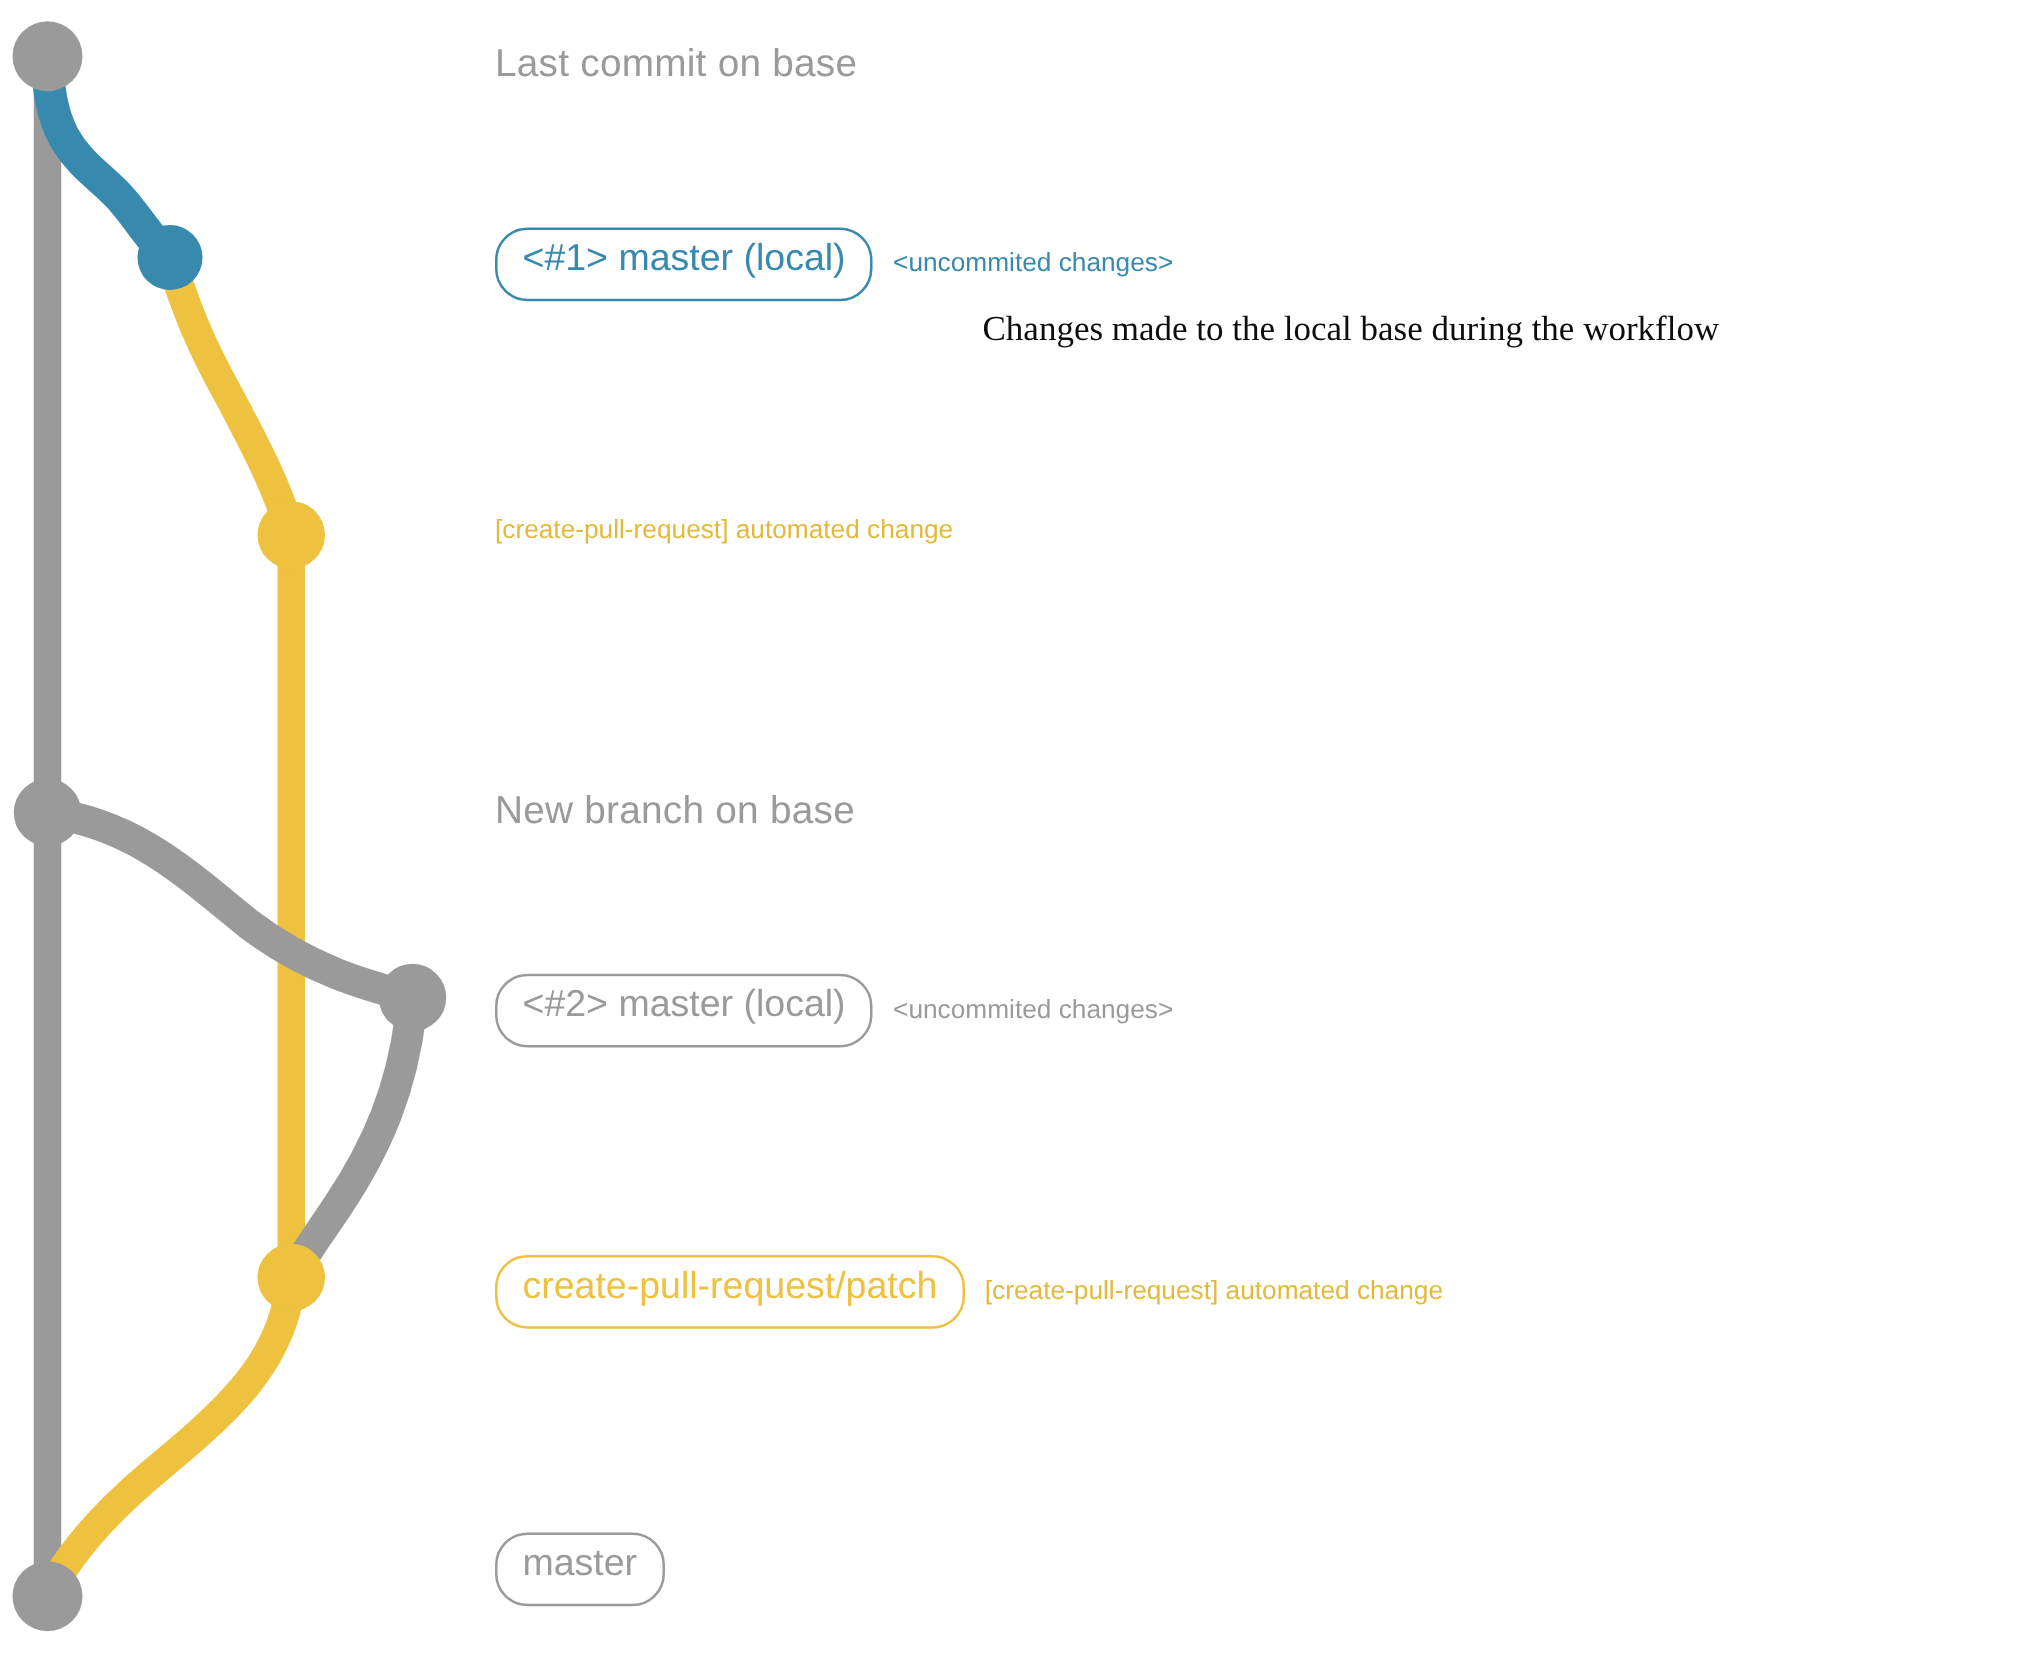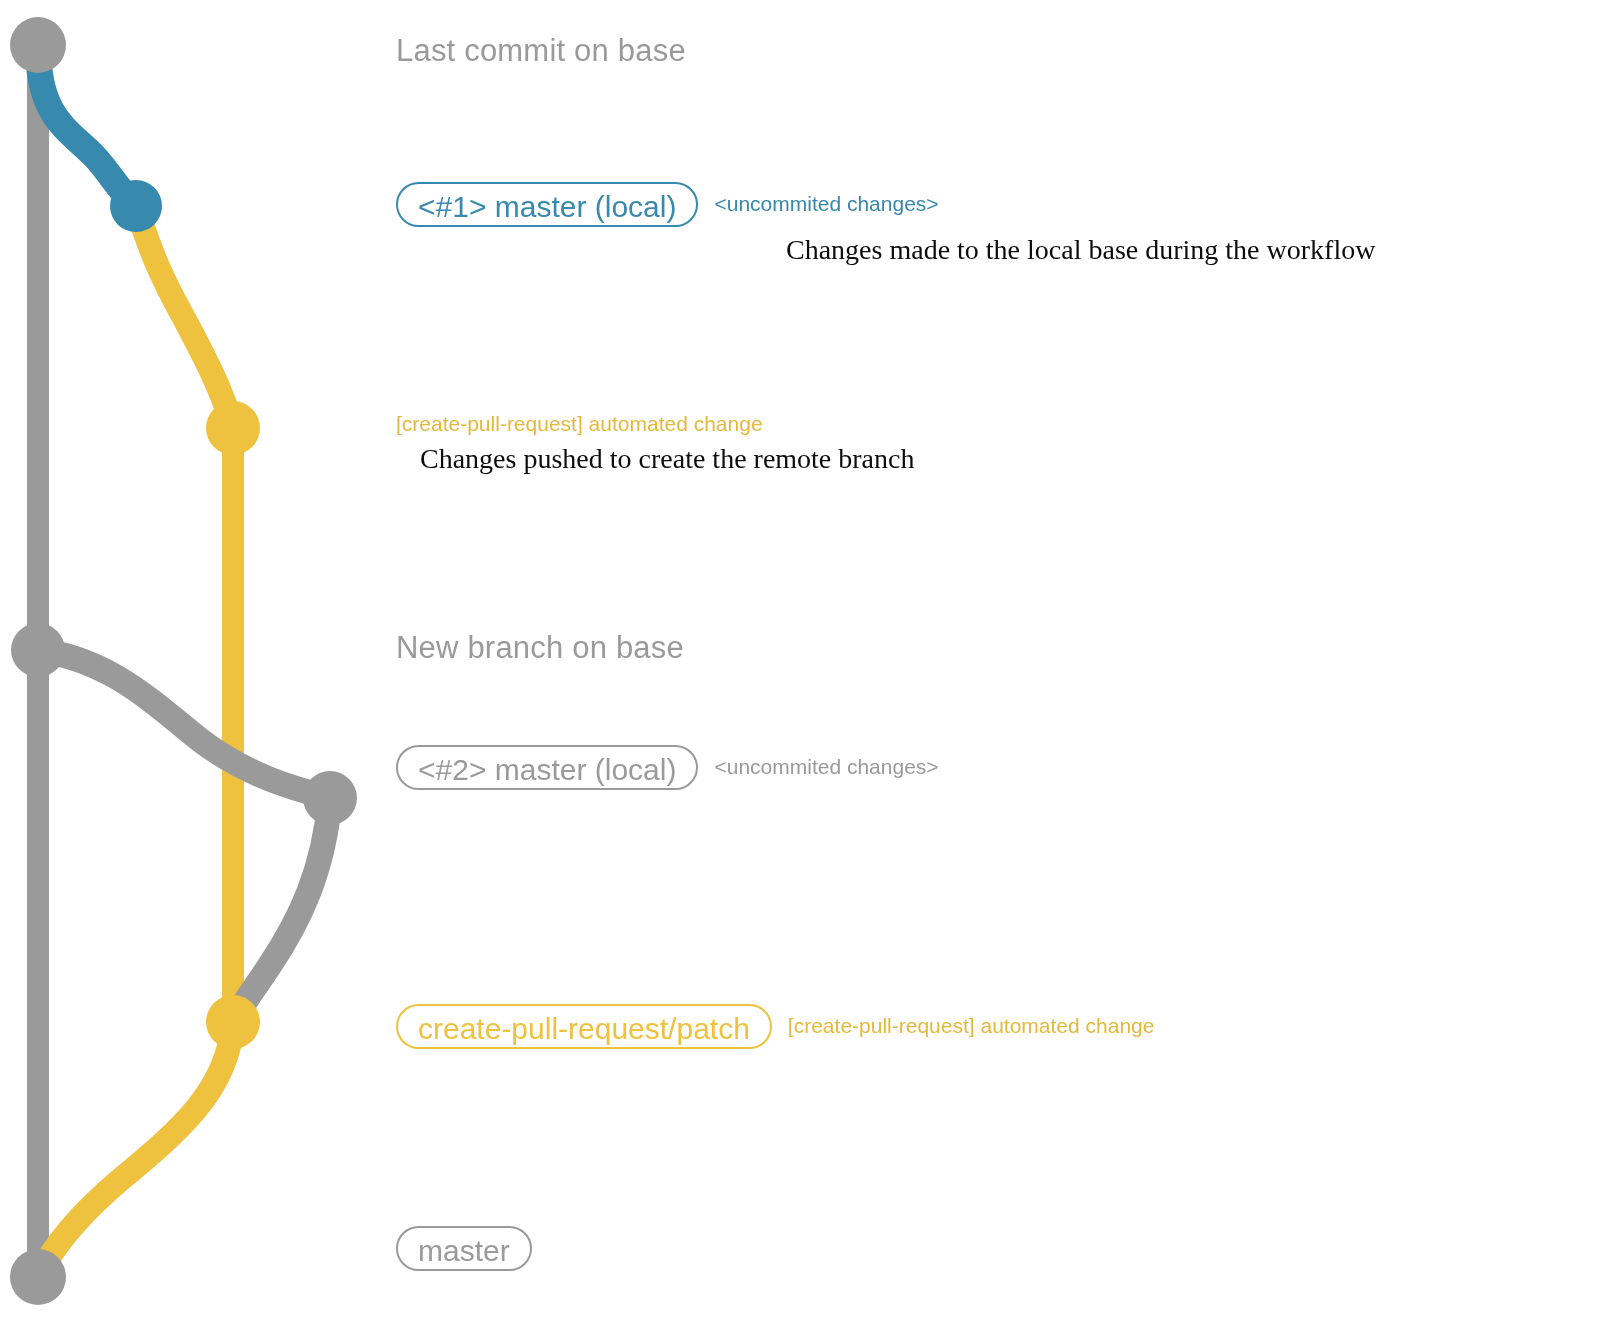--- a/index.html
+++ b/index.html
@@ -13,21 +13,21 @@
   
   .row{position:absolute;left:396px;}
 
   .heading{font-size:31px;color:#9a9a9a;letter-spacing:.2px;white-space:nowrap;
            font-family:"Liberation Sans",sans-serif;}
 
   .labelline{display:flex;align-items:center;white-space:nowrap;}
 
   .badge{display:inline-flex;align-items:center;justify-content:center;
          border:2px solid #be185d;border-radius:26px;
-         padding:7px 20px 2px 20px;font-size:30px;color:#9a9a9a;
+         padding:7px 20px 16px 20px;font-size:30px;color:#9a9a9a;
          line-height:1.05;box-sizing:border-box;
          font-family:"Liberation Sans",sans-serif;}
   .badge.blue{border-color:#3789ad;color:#3789ad;}
   .badge.yellow{border-color:#eec13f;color:#eec13f;}
   .badge.gray{border-color:#9a9a9a;color:#9a9a9a;}
 
   .subject{font-size:21px;margin-left:16px;white-space:nowrap;
            font-family:"Liberation Sans",sans-serif;}
   .subject.blue{color:#3789ad;}
   .subject.yellow{color:#e3b93b;}
@@ -74,28 +74,27 @@
       <span class="badge blue">&lt;#1&gt; master (local)</span>
       <span class="subject blue">&lt;uncommited changes&gt;</span>
     </div>
     <div class="desc" style="margin-left:390px;">Changes made to the local base during the workflow</div>
   </div>
 
   <div class="row" style="top:412px;">
     <div class="labelline">
       <span class="subject yellow" style="margin-left:0;">[create-pull-request] automated change</span>
     </div>
-    <div class="desc" style="margin-left:24px;">Changes pushed to create the remote branch</div>
   </div>
 
   <div class="row" style="top:630px;">
     <div class="heading">New branch on base</div>
   </div>
 
-  <div class="row" style="top:745px;">
+  <div class="row" style="top:779px;">
     <div class="labelline">
       <span class="badge gray">&lt;#2&gt; master (local)</span>
       <span class="subject gray">&lt;uncommited changes&gt;</span>
     </div>
   </div>
 
   <div class="row" style="top:1004px;">
     <div class="labelline">
       <span class="badge yellow">create-pull-request/patch</span>
       <span class="subject yellow">[create-pull-request] automated change</span>

